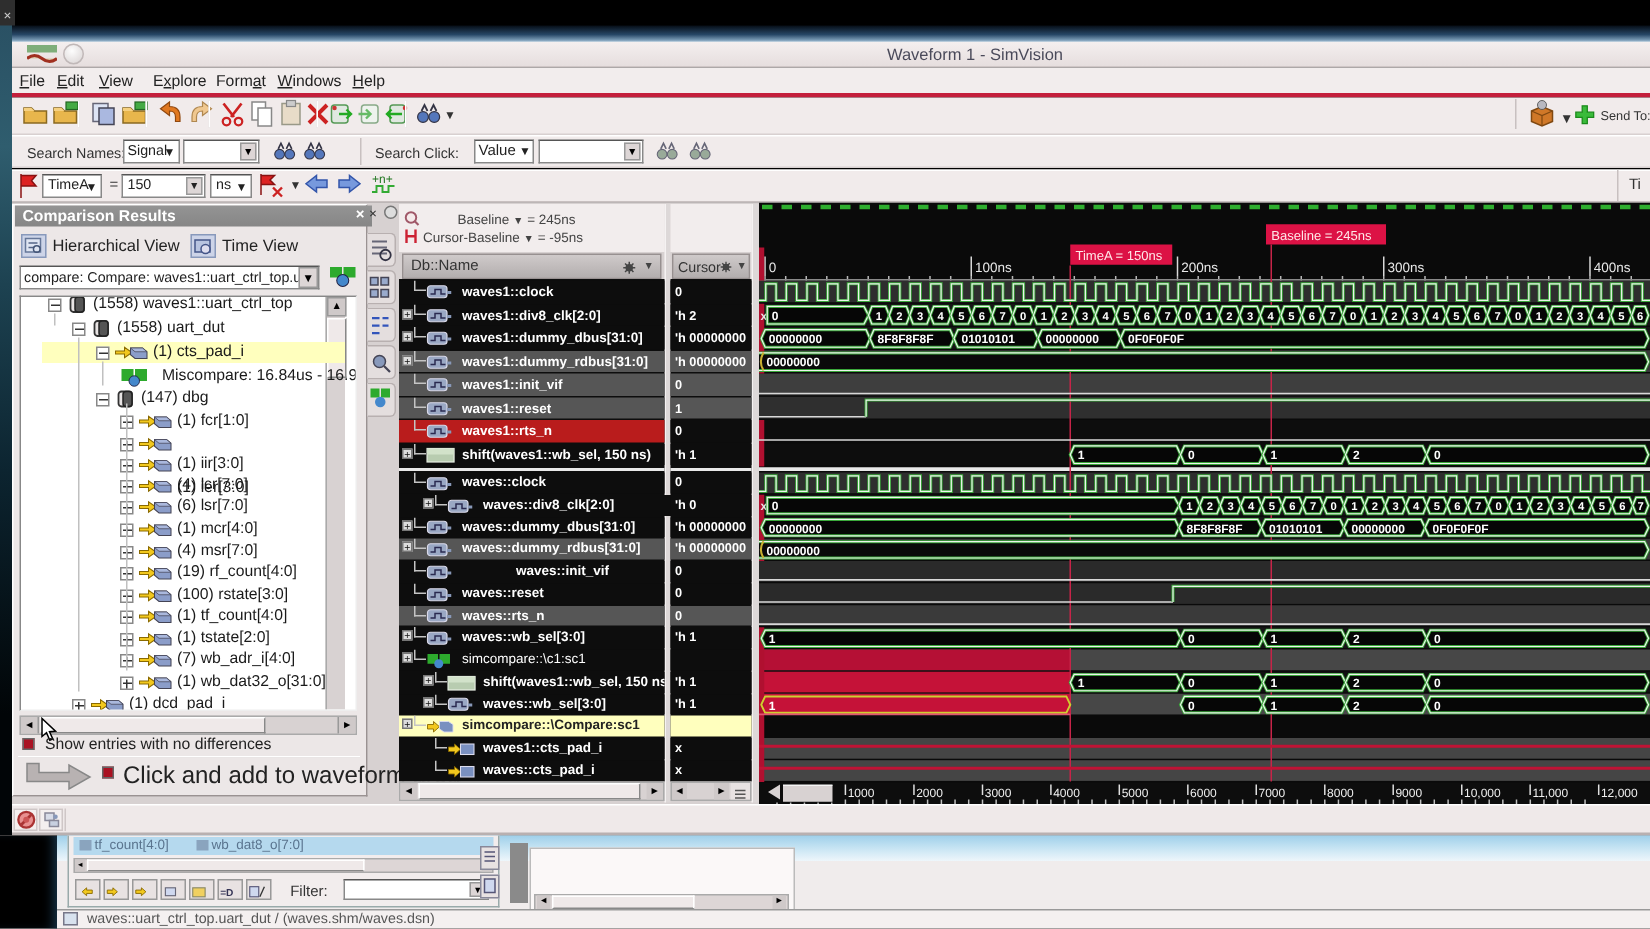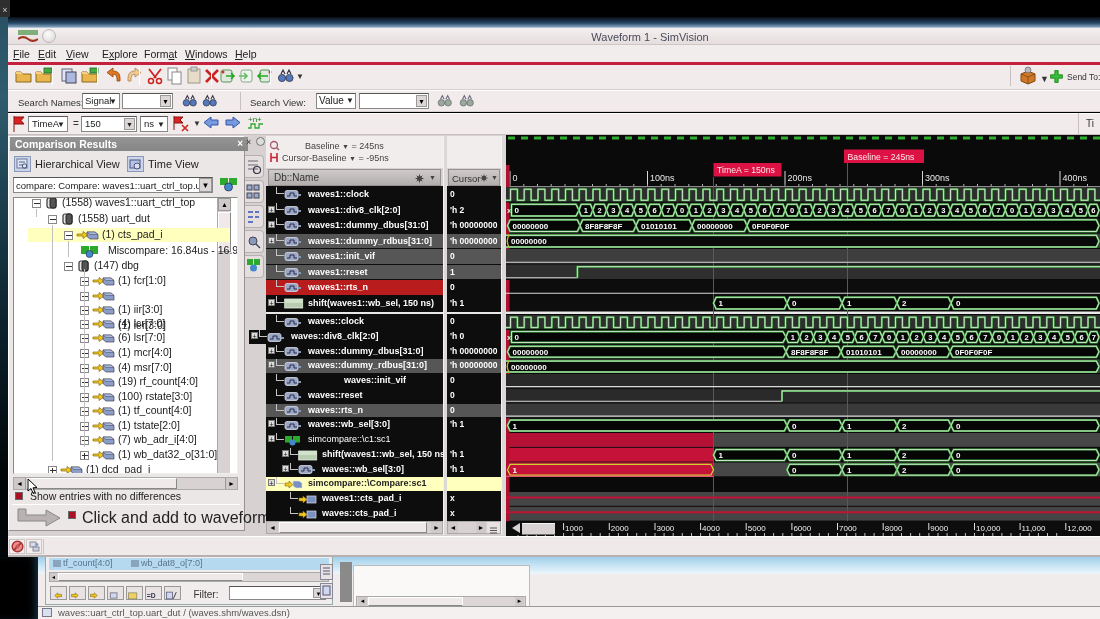--- a/index.html
+++ b/index.html
@@ -121,21 +121,21 @@
     <circle cx="6" cy="12" r="3.6" fill="#5577bb" stroke="#334" stroke-width="0.8"></circle>
     <circle cx="13.5" cy="12" r="3.6" fill="#5577bb" stroke="#334" stroke-width="0.8"></circle>
     <path d="M5 8 L7 4 L9 8 M11 8 L13 4 L15 8" stroke="#334" stroke-width="1.2" fill="none"></path>
   </svg>
 <svg class="abs" style="left:201px;top:92px" width="18" height="18" viewBox="0 0 20 20">
     <circle cx="6" cy="12" r="3.6" fill="#5577bb" stroke="#334" stroke-width="0.8"></circle>
     <circle cx="13.5" cy="12" r="3.6" fill="#5577bb" stroke="#334" stroke-width="0.8"></circle>
     <path d="M5 8 L7 4 L9 8 M11 8 L13 4 L15 8" stroke="#334" stroke-width="1.2" fill="none"></path>
   </svg>
 <div class="abs" style="left:240px;top:92px;width:1px;height:18px;background:#c8c0c0;"></div>
-<div class="abs" style="left:250px;top:97px;font-size:9.5px;color:#333;">Search View:</div>
+<div class="abs" style="left:250px;top:97px;font-size:9.5px;color:#333;">Search Click:</div>
 <div class="abs" style="left:316px;top:93px;width:40px;height:16px;">
     <div class="fld" style="width:100%;height:100%;font-size:10px;color:#222;padding:1px 2px;">Value <span style="position:absolute;right:2px;top:3px;font-size:8px;">▼</span></div>
   </div>
 <div class="abs fld" style="left:359px;top:93px;width:70px;height:16px;">
     <span style="position:absolute;right:1px;top:1px;width:11px;height:12px;background:#ddd6d6;border:1px solid #999;font-size:7px;text-align:center;line-height:11px;">▼</span>
   </div>
 <svg class="abs" style="left:436px;top:92px" width="18" height="18" viewBox="0 0 20 20">
     <circle cx="6" cy="12" r="3.6" fill="#99aa99" stroke="#667" stroke-width="0.8"></circle>
     <circle cx="13.5" cy="12" r="3.6" fill="#99aa99" stroke="#667" stroke-width="0.8"></circle>
     <path d="M5 8 L7 4 L9 8 M11 8 L13 4 L15 8" stroke="#667" stroke-width="1.2" fill="none"></path>
@@ -537,21 +537,21 @@
 <div style="position:absolute;left:266px;top:315.0px;width:177px;height:13.8px;background:#0d0d0d;overflow:hidden;">
 <span style="position:absolute;left:10px;top:0;width:1px;height:7px;background:#c4c4c4;"></span>
     <span style="position:absolute;left:10px;top:6px;width:8px;height:1px;background:#c4c4c4;"></span>
 <svg style="position:absolute;left:18px;top:1.875px" width="17" height="11" viewBox="0 0 17 11">
       <rect x="1" y="1.5" width="13" height="8" rx="2" fill="#9aa8c4" stroke="#d8d8e8" stroke-width="0.8"></rect>
       <path d="M3 7 L6 7 L6 4 L10 4 L10 7 L13 7" stroke="#2a2a50" stroke-width="1" fill="none"></path>
       <rect x="14" y="5" width="3" height="2" fill="#8898b8"></rect>
     </svg>
 <span style="position:absolute;left:42px;top:1px;font-size:9px;font-weight:bold;color:#fff;white-space:nowrap;">waves::clock</span>
 </div>
-<div style="position:absolute;left:249px;top:329.8px;width:177px;height:13.8px;background:#0d0d0d;overflow:hidden;">
+<div style="position:absolute;left:280px;top:329.8px;width:177px;height:13.8px;background:#0d0d0d;overflow:hidden;">
 <span style="position:absolute;left:10px;top:0;width:1px;height:7px;background:#c4c4c4;"></span>
     <span style="position:absolute;left:10px;top:6px;width:8px;height:1px;background:#c4c4c4;"></span>
 <span style="position:absolute;left:2px;top:2px;width:7px;height:7px;background:#ddd;border:1px solid #777;font-size:7px;line-height:7px;text-align:center;color:#111;">+</span>
 <svg style="position:absolute;left:18px;top:1.875px" width="17" height="11" viewBox="0 0 17 11">
       <rect x="1" y="1.5" width="13" height="8" rx="2" fill="#9aa8c4" stroke="#d8d8e8" stroke-width="0.8"></rect>
       <path d="M3 7 L6 7 L6 4 L10 4 L10 7 L13 7" stroke="#2a2a50" stroke-width="1" fill="none"></path>
       <rect x="14" y="5" width="3" height="2" fill="#8898b8"></rect>
     </svg>
 <span style="position:absolute;left:42px;top:1px;font-size:9px;font-weight:bold;color:#fff;white-space:nowrap;">waves::div8_clk[2:0]</span>
 </div>

